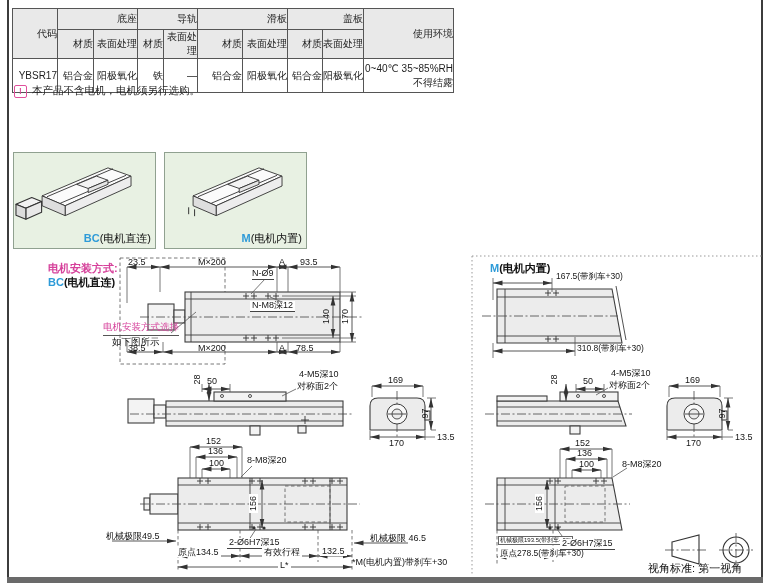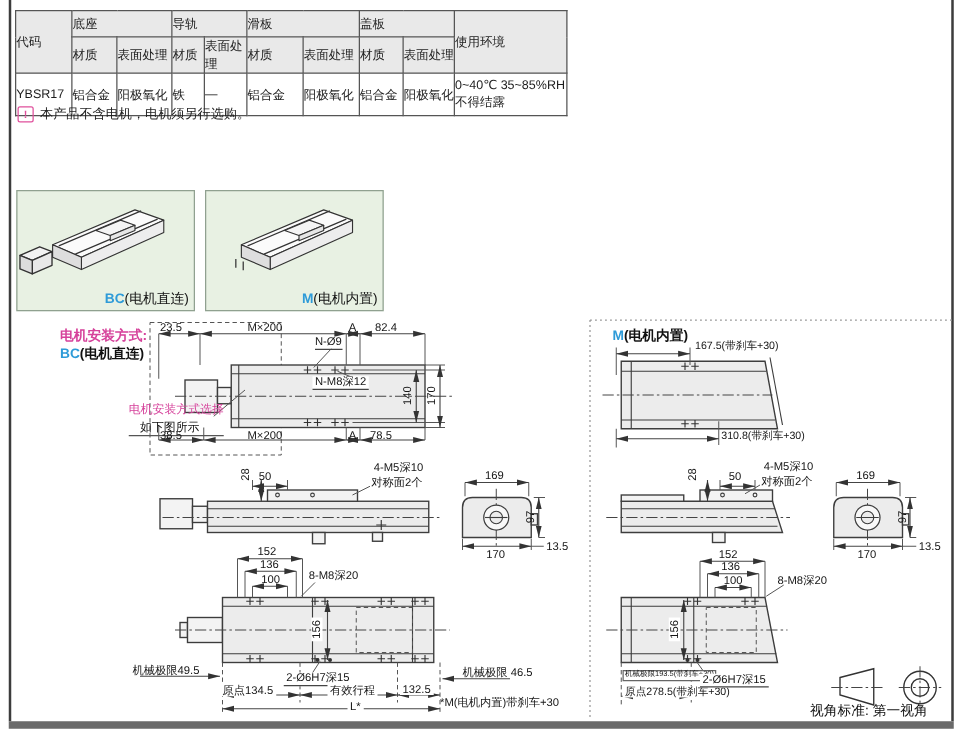--- a/index.html
+++ b/index.html
@@ -5,21 +5,21 @@
   html,body{margin:0;padding:0;}
   body{width:771px;height:588px;position:relative;background:#fff;
        font-family:"Liberation Sans","DejaVu Sans",sans-serif;overflow:hidden;}
   
   .frame-left{position:absolute;left:7px;top:0;width:2px;height:577px;background:#3c3c3c;}
   .frame-right{position:absolute;left:761px;top:0;width:2px;height:577px;background:#3c3c3c;}
   .frame-bottom{position:absolute;left:7px;top:577px;width:756px;height:6px;background:#6a6a6a;}
   
   table.spec{position:absolute;left:12px;top:8px;border-collapse:collapse;table-layout:fixed;}
   table.spec th,table.spec td{border:1px solid #555;font-size:10px;font-weight:normal;
-       text-align:left;vertical-align:middle;padding:0;color:#1d1d1d;background:#fff;}
+       text-align:right;vertical-align:middle;padding:0;color:#1d1d1d;background:#fff;}
   table.spec th{background:#e9e9e9;}
   .code-h{color:#ef6ea8;font-weight:bold;}
   .code-v{color:#2e9bd8;font-weight:bold;font-size:10.5px;}
   .env-cell{font-size:9px;line-height:1.35;}
   
   .note{position:absolute;left:14px;top:84px;display:flex;align-items:center;font-size:10.5px;color:#1d1d1d;}
   .note-icon{display:inline-flex;align-items:center;justify-content:center;width:11px;height:11px;
        border:1px solid #e0509c;border-radius:2px;color:#e0509c;font-weight:bold;font-size:8.5px;margin-right:5px;}
   
   .gallery{position:absolute;left:13px;top:152px;width:749px;display:flex;gap:8px;}
@@ -28,21 +28,21 @@
   .gcode{color:#2e9bd8;font-weight:bold;}
   
   .dim{position:absolute;font-size:9px;color:#161616;white-space:nowrap;line-height:1;}
   .vdim{position:absolute;font-size:9px;color:#161616;white-space:nowrap;line-height:1;
         transform:rotate(-90deg);transform-origin:center;}
   .bg{background:#fff;padding:0 2px;}
   .ul{border-bottom:1px solid #444;padding-bottom:1px;}
   .h1a{position:absolute;font-size:11px;font-weight:bold;color:#d6429b;}
   .h1b{position:absolute;font-size:11px;font-weight:bold;color:#111;}
   .hcode{color:#2e9bd8;}
-  .selnote1{position:absolute;font-size:9.5px;color:#d6429b;border-bottom:1px solid #555;padding-bottom:14px;}
+  .selnote1{position:absolute;font-size:9.5px;color:#d6429b;border-bottom:1px solid #555;padding-bottom:1px;}
   .selnote2{position:absolute;font-size:9.5px;color:#111;}
   .tinybox{position:absolute;font-size:6px;color:#161616;border:1px solid #666;background:#fff;
            padding:0 1px;line-height:1.2;white-space:nowrap;}
   .projtxt{position:absolute;font-size:11px;color:#111;white-space:nowrap;}
   
   svg .bf{fill:#ececec;stroke:#3d3d3d;stroke-width:1.1;}
   svg .pf{fill:#f3f3f3;stroke:#3d3d3d;stroke-width:1.1;}
   svg .ol{stroke:#3d3d3d;stroke-width:0.9;fill:none;}
   svg .el{stroke:#555;stroke-width:0.8;fill:none;}
   svg .dl{stroke:#444;stroke-width:0.9;fill:none;marker-start:url(#ar);marker-end:url(#ar);}
@@ -372,21 +372,21 @@
 </svg>
 
 <div class="h1a" style="left:48px;top:261px">电机安装方式:</div>
 <div class="h1b" style="left:48px;top:275px"><span class="hcode">BC</span><span>(电机直连)</span></div>
 <div class="selnote1" style="left:103px;top:321px">电机安装方式选择</div>
 <div class="selnote2" style="left:112px;top:336px">如下图所示</div>
 
 <div class="dim" style="left:128px;top:258px">23.5</div>
 <div class="dim" style="left:198px;top:258px">M×200</div>
 <div class="dim" style="left:279px;top:258px">A</div>
-<div class="dim" style="left:300px;top:258px">82.4</div>
+<div class="dim" style="left:300px;top:258px">93.5</div>
 <div class="dim ul" style="left:252px;top:269px">N-Ø9</div>
 <div class="dim ul bg" style="left:250px;top:301px">N-M8深12</div>
 <div class="vdim" style="left:319px;top:312px">140</div>
 <div class="vdim" style="left:338px;top:312px">170</div>
 <div class="dim" style="left:128px;top:344px">38.5</div>
 <div class="dim" style="left:198px;top:344px">M×200</div>
 <div class="dim" style="left:279px;top:344px">A</div>
 <div class="dim" style="left:296px;top:344px">78.5</div>
 
 <div class="vdim" style="left:192px;top:375px">28</div>

